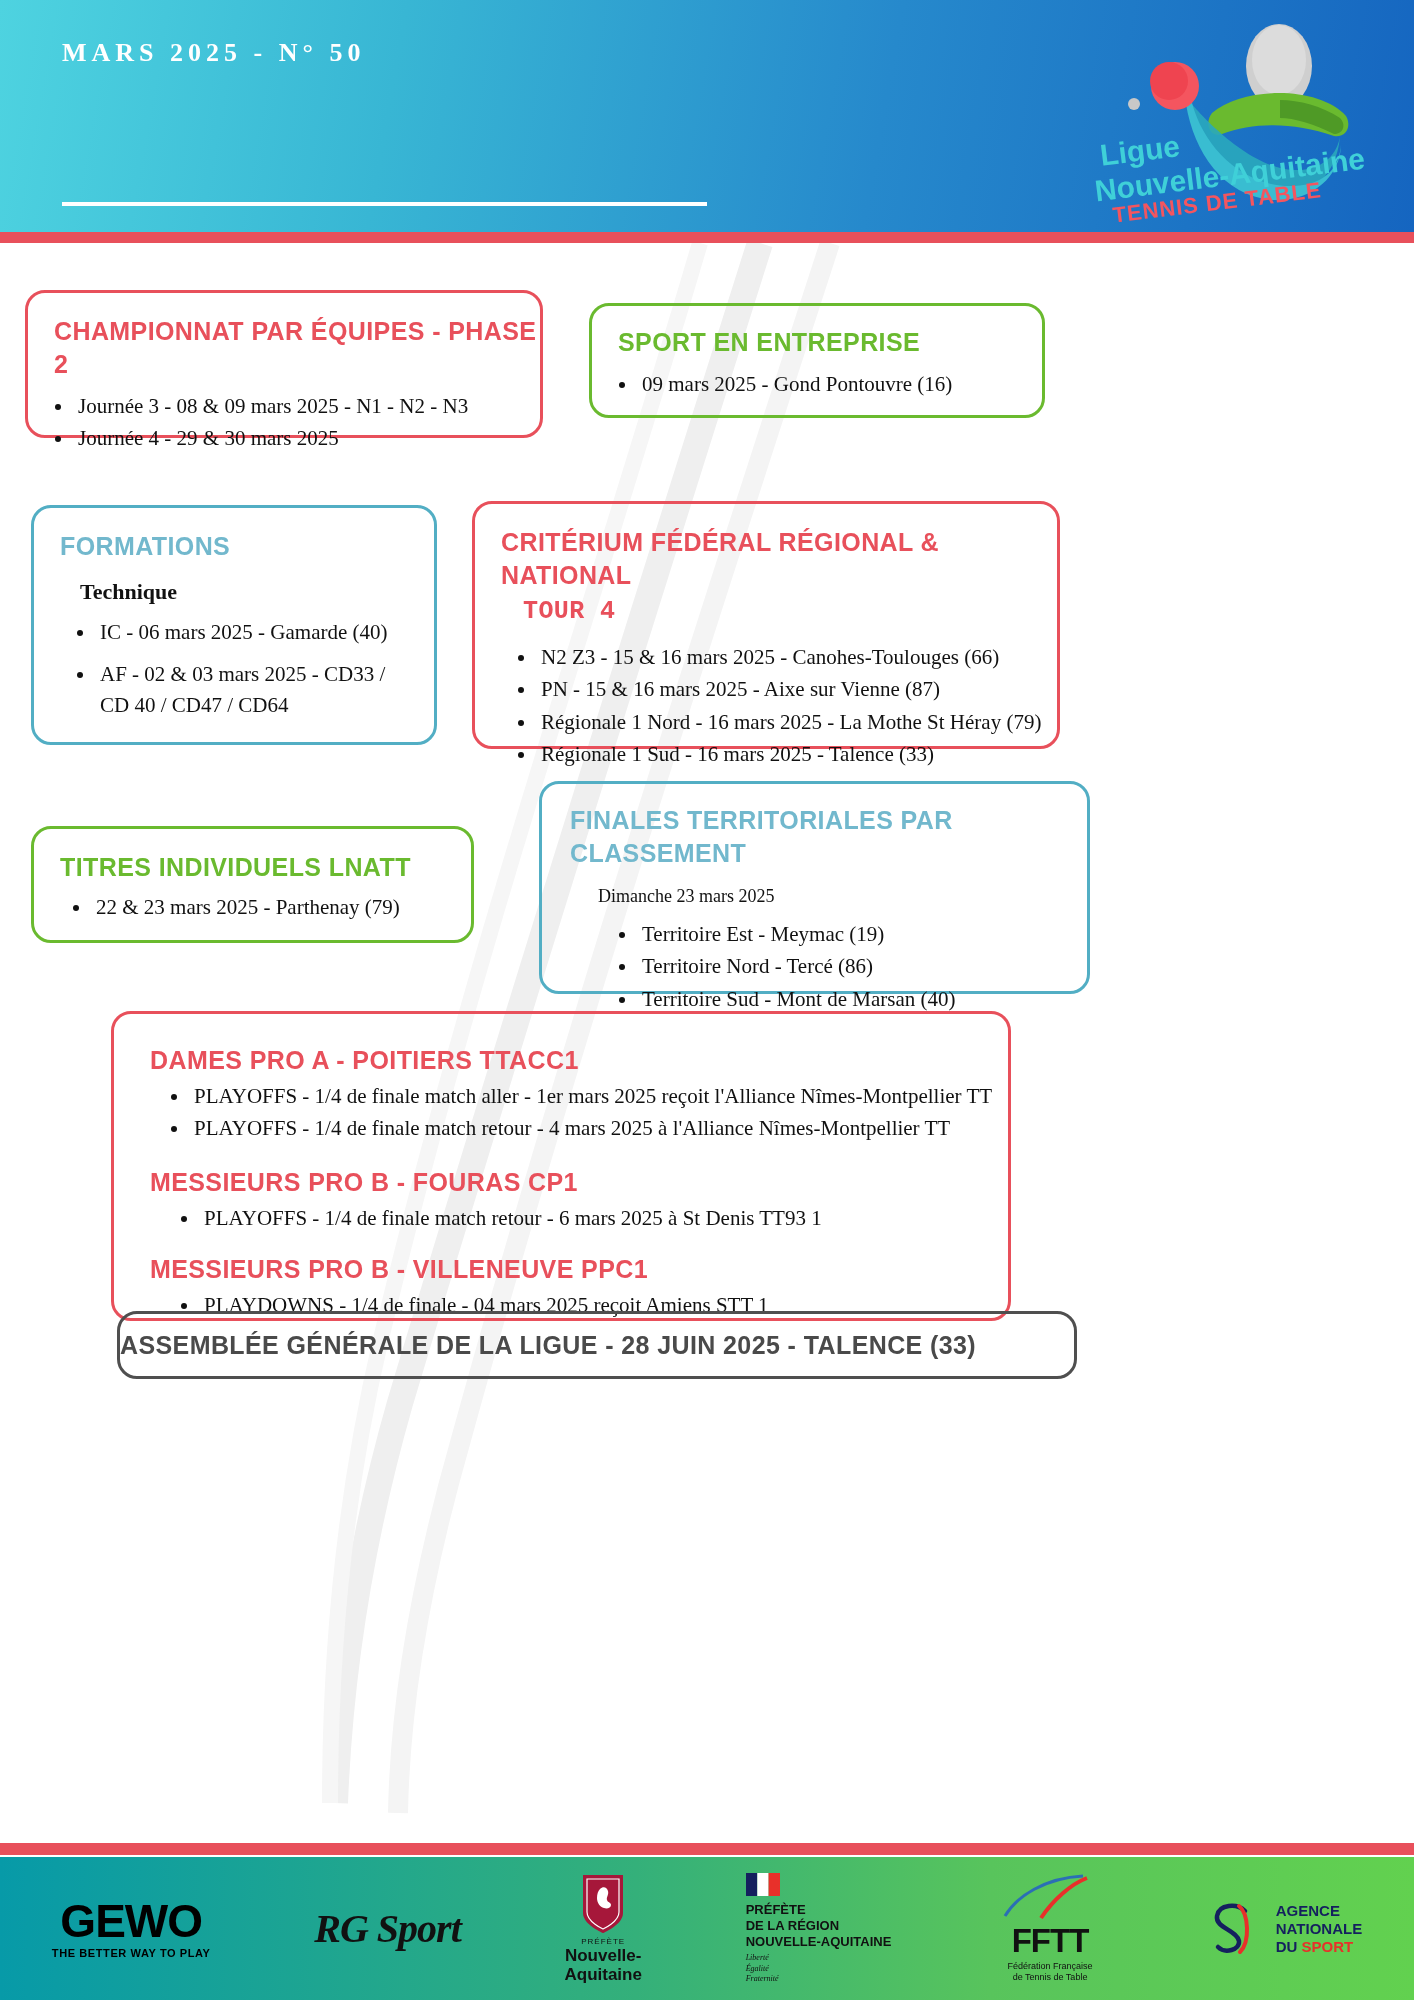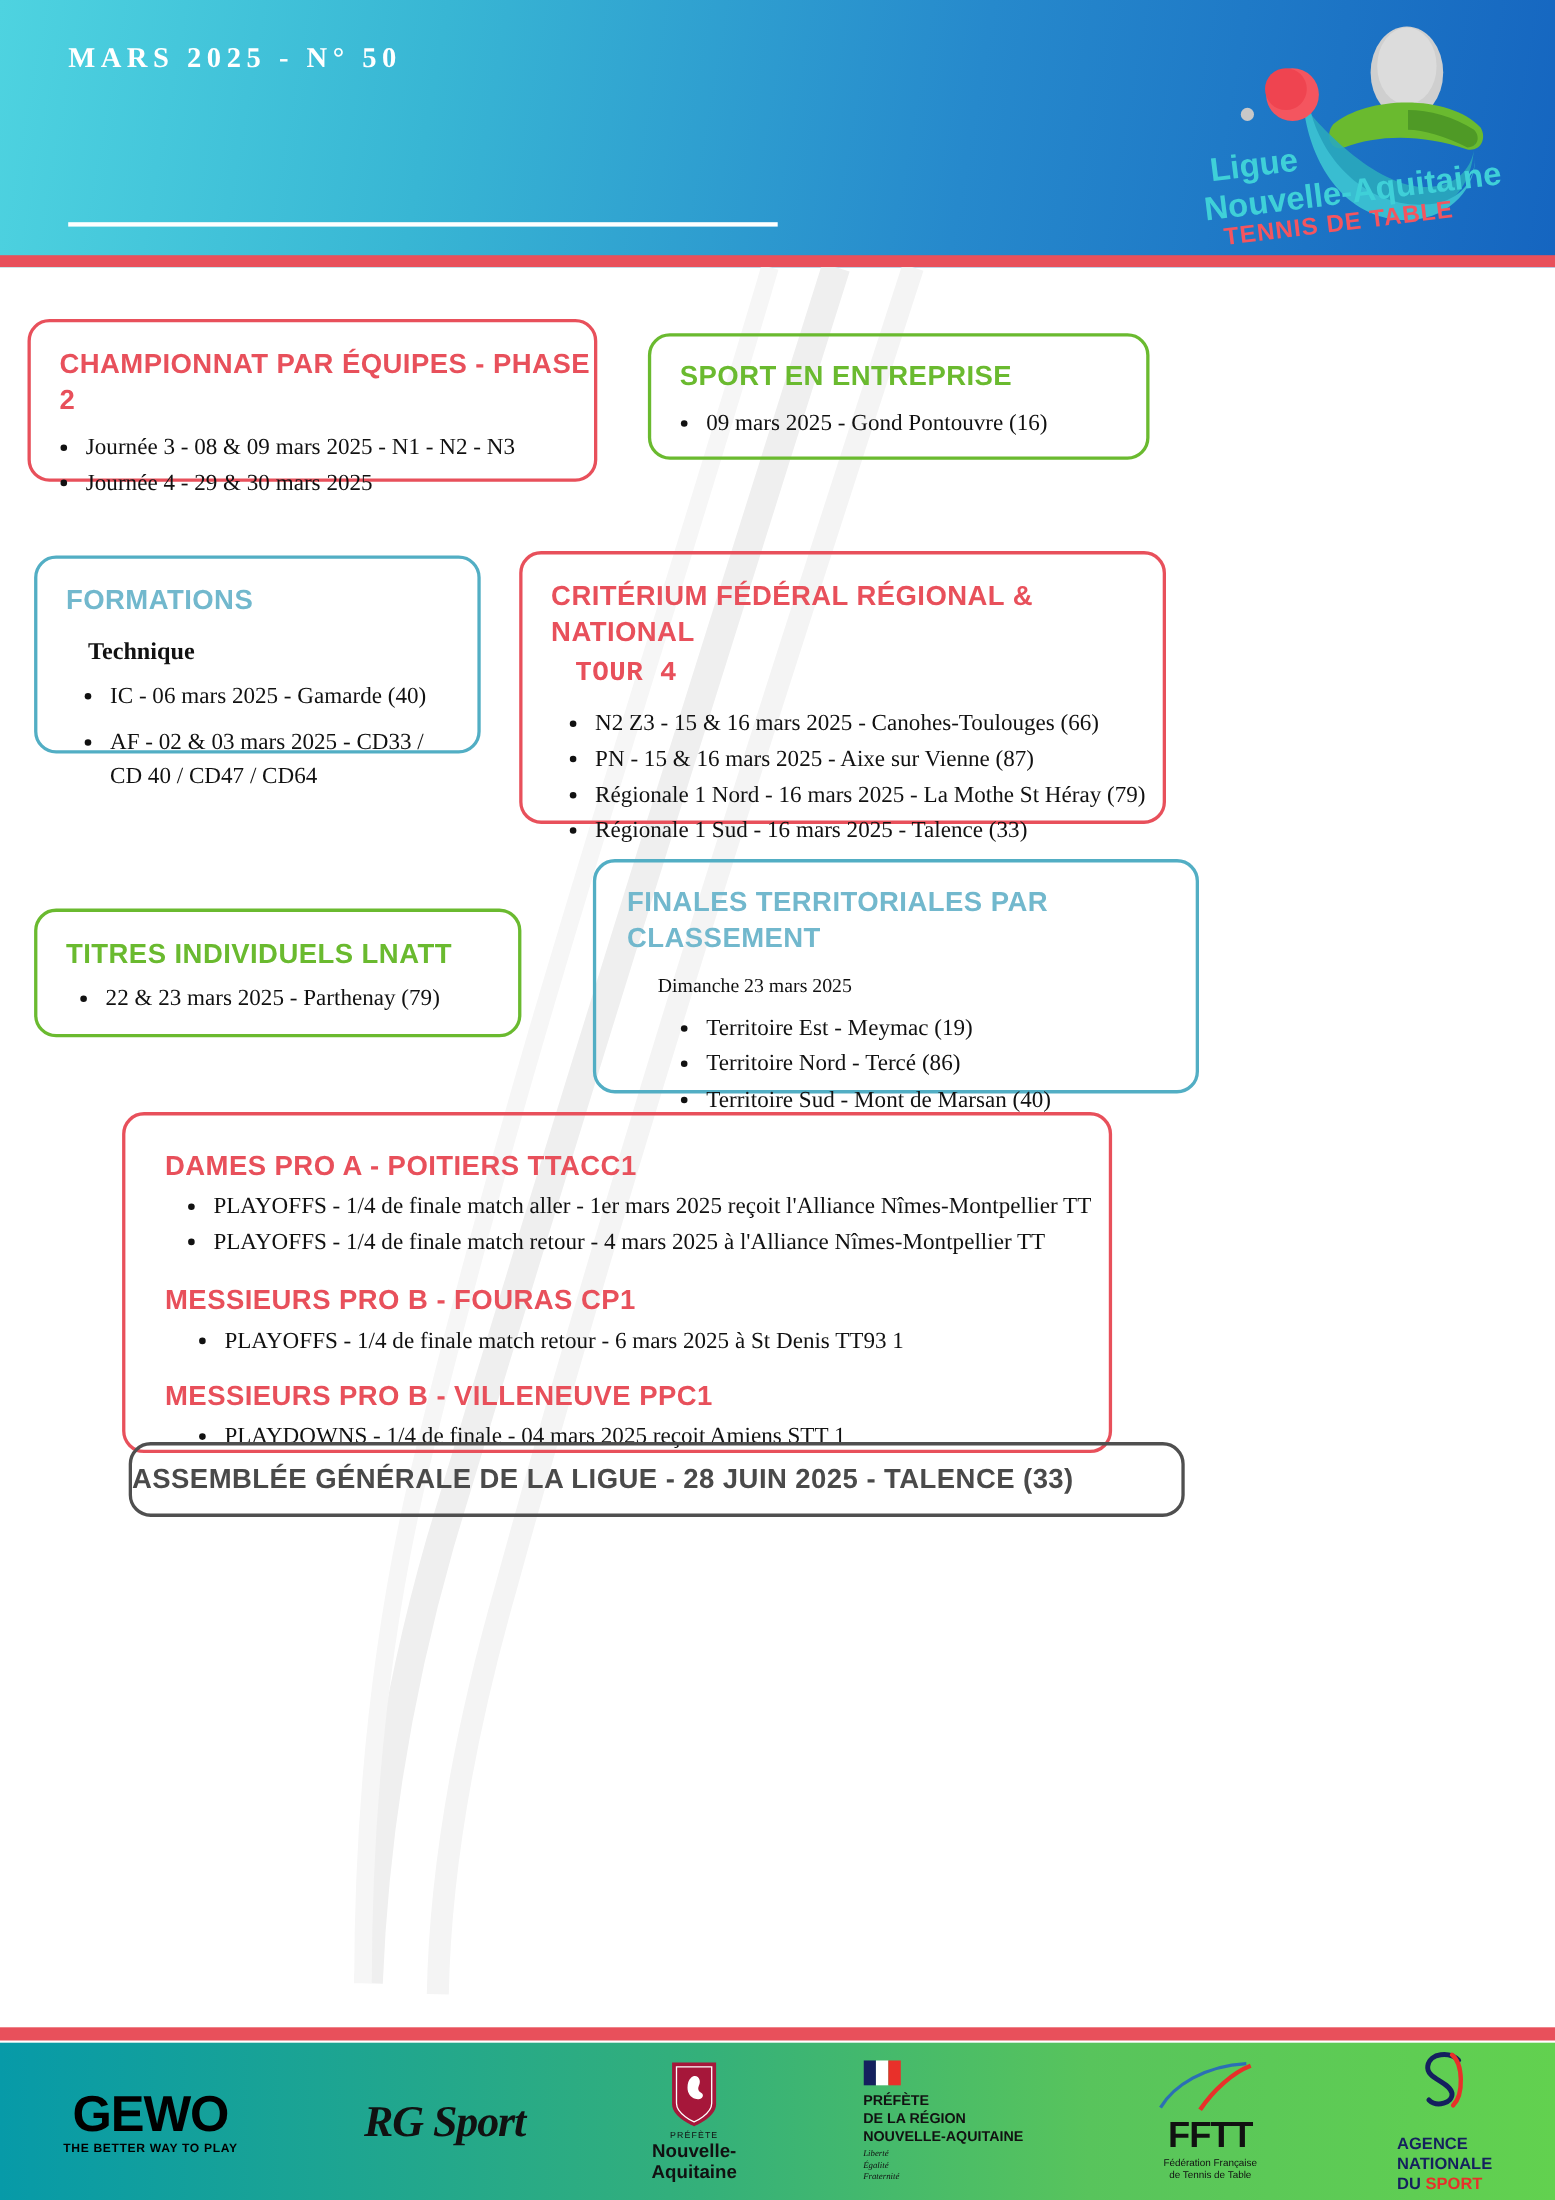--- a/index.html
+++ b/index.html
@@ -181,21 +181,21 @@
       </ul>
     </div>
 
     <div class="box green" style="left:589px; top:60px; width:456px; height:115px;">
       <div class="box-title t-green" style="margin:20px 0 10px 26px;">SPORT EN ENTREPRISE</div>
       <ul class="items">
         <li>09 mars 2025 - Gond Pontouvre (16)</li>
       </ul>
     </div>
 
-    <div class="box teal" style="left:31px; top:262px; width:406px; height:180px;">
+    <div class="box teal" style="left:31px; top:262px; width:406px; height:240px;">
       <div class="box-title t-teal" style="margin:22px 0 16px 26px;">FORMATIONS</div>
       <div class="sub-head" style="margin:0 0 12px 46px;">Technique</div>
       <ul class="items" style="line-height:1.6;">
         <li style="margin-left:62px; margin-bottom:12px;">IC - 06 mars 2025 - Gamarde (40)</li>
         <li style="margin-left:62px; width:290px;">AF - 02 &amp; 03 mars 2025 - CD33 / CD 40 / CD47 / CD64</li>
       </ul>
     </div>
 
     <div class="box red" style="left:472px; top:258px; width:588px; height:248px;">
       <div class="box-title t-red" style="margin:22px 0 0 26px;">CRITÉRIUM FÉDÉRAL RÉGIONAL &amp; NATIONAL</div>
@@ -290,21 +290,21 @@
     <div class="sponsor">
       <svg width="110" height="50" viewBox="0 0 110 50">
         <path d="M10 42 C22 22 50 4 88 2" stroke="#2b6fb5" stroke-width="3" fill="none"></path>
         <path d="M46 44 C58 26 76 10 92 4" stroke="#e8302a" stroke-width="4" fill="none"></path>
       </svg>
       <div class="fftt-name">FFTT</div>
       <div class="fftt-sub">Fédération Française</div>
       <div class="fftt-sub" style="margin-top:0;">de Tennis de Table</div>
     </div>
 
-    <div class="sponsor" style="flex-direction:column; align-items:center; gap:21px;">
+    <div class="sponsor" style="flex-direction:row; align-items:center; gap:21px;">
       <svg width="46" height="58" viewBox="0 0 46 58">
         <path d="M36 11 C28 3 10 4 8 16 C6 28 28 30 30 41 C31 50 16 54 9 47" stroke="#14205e" stroke-width="4.5" fill="none" stroke-linecap="round"></path>
         <path d="M30 6 C40 14 41 42 31 52" stroke="#e8302a" stroke-width="4" fill="none" stroke-linecap="round"></path>
       </svg>
       <div style="display:flex; flex-direction:column;">
         <div class="ans-l1">AGENCE</div>
         <div class="ans-l1">NATIONALE</div>
         <div class="ans-l3"><span>DU </span><span class="ans-sport">SPORT</span></div>
       </div>
     </div>

